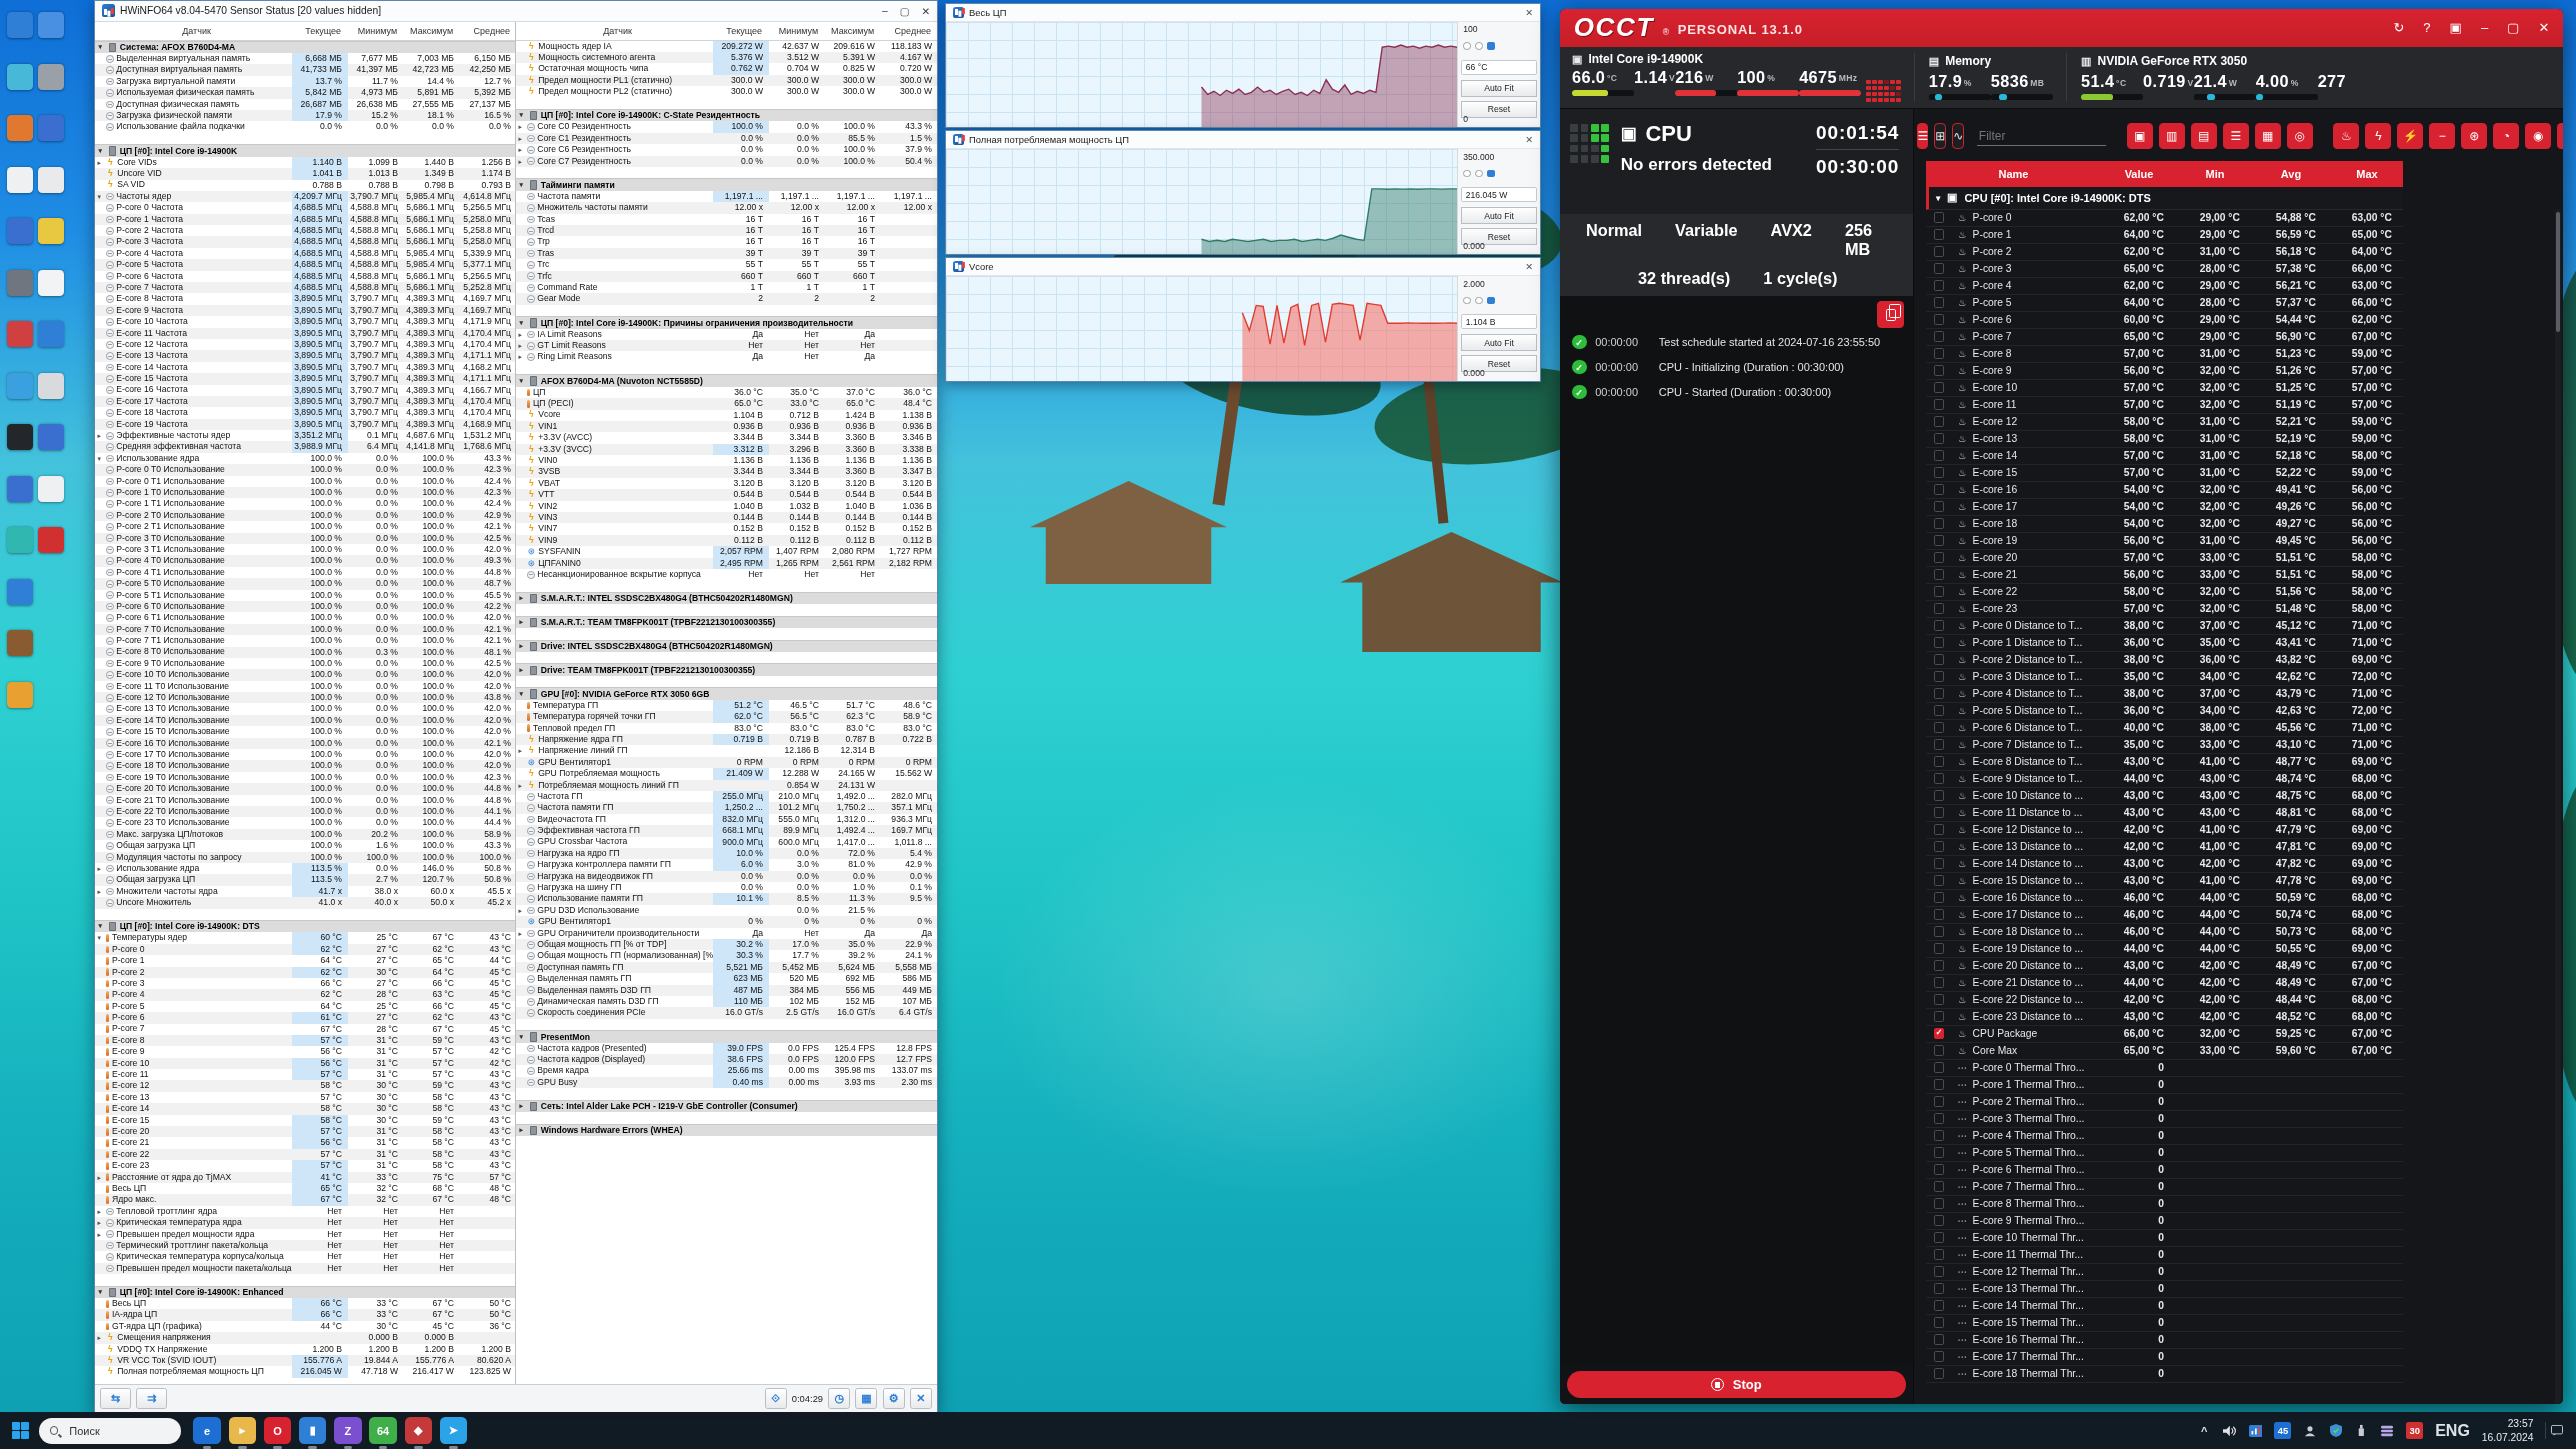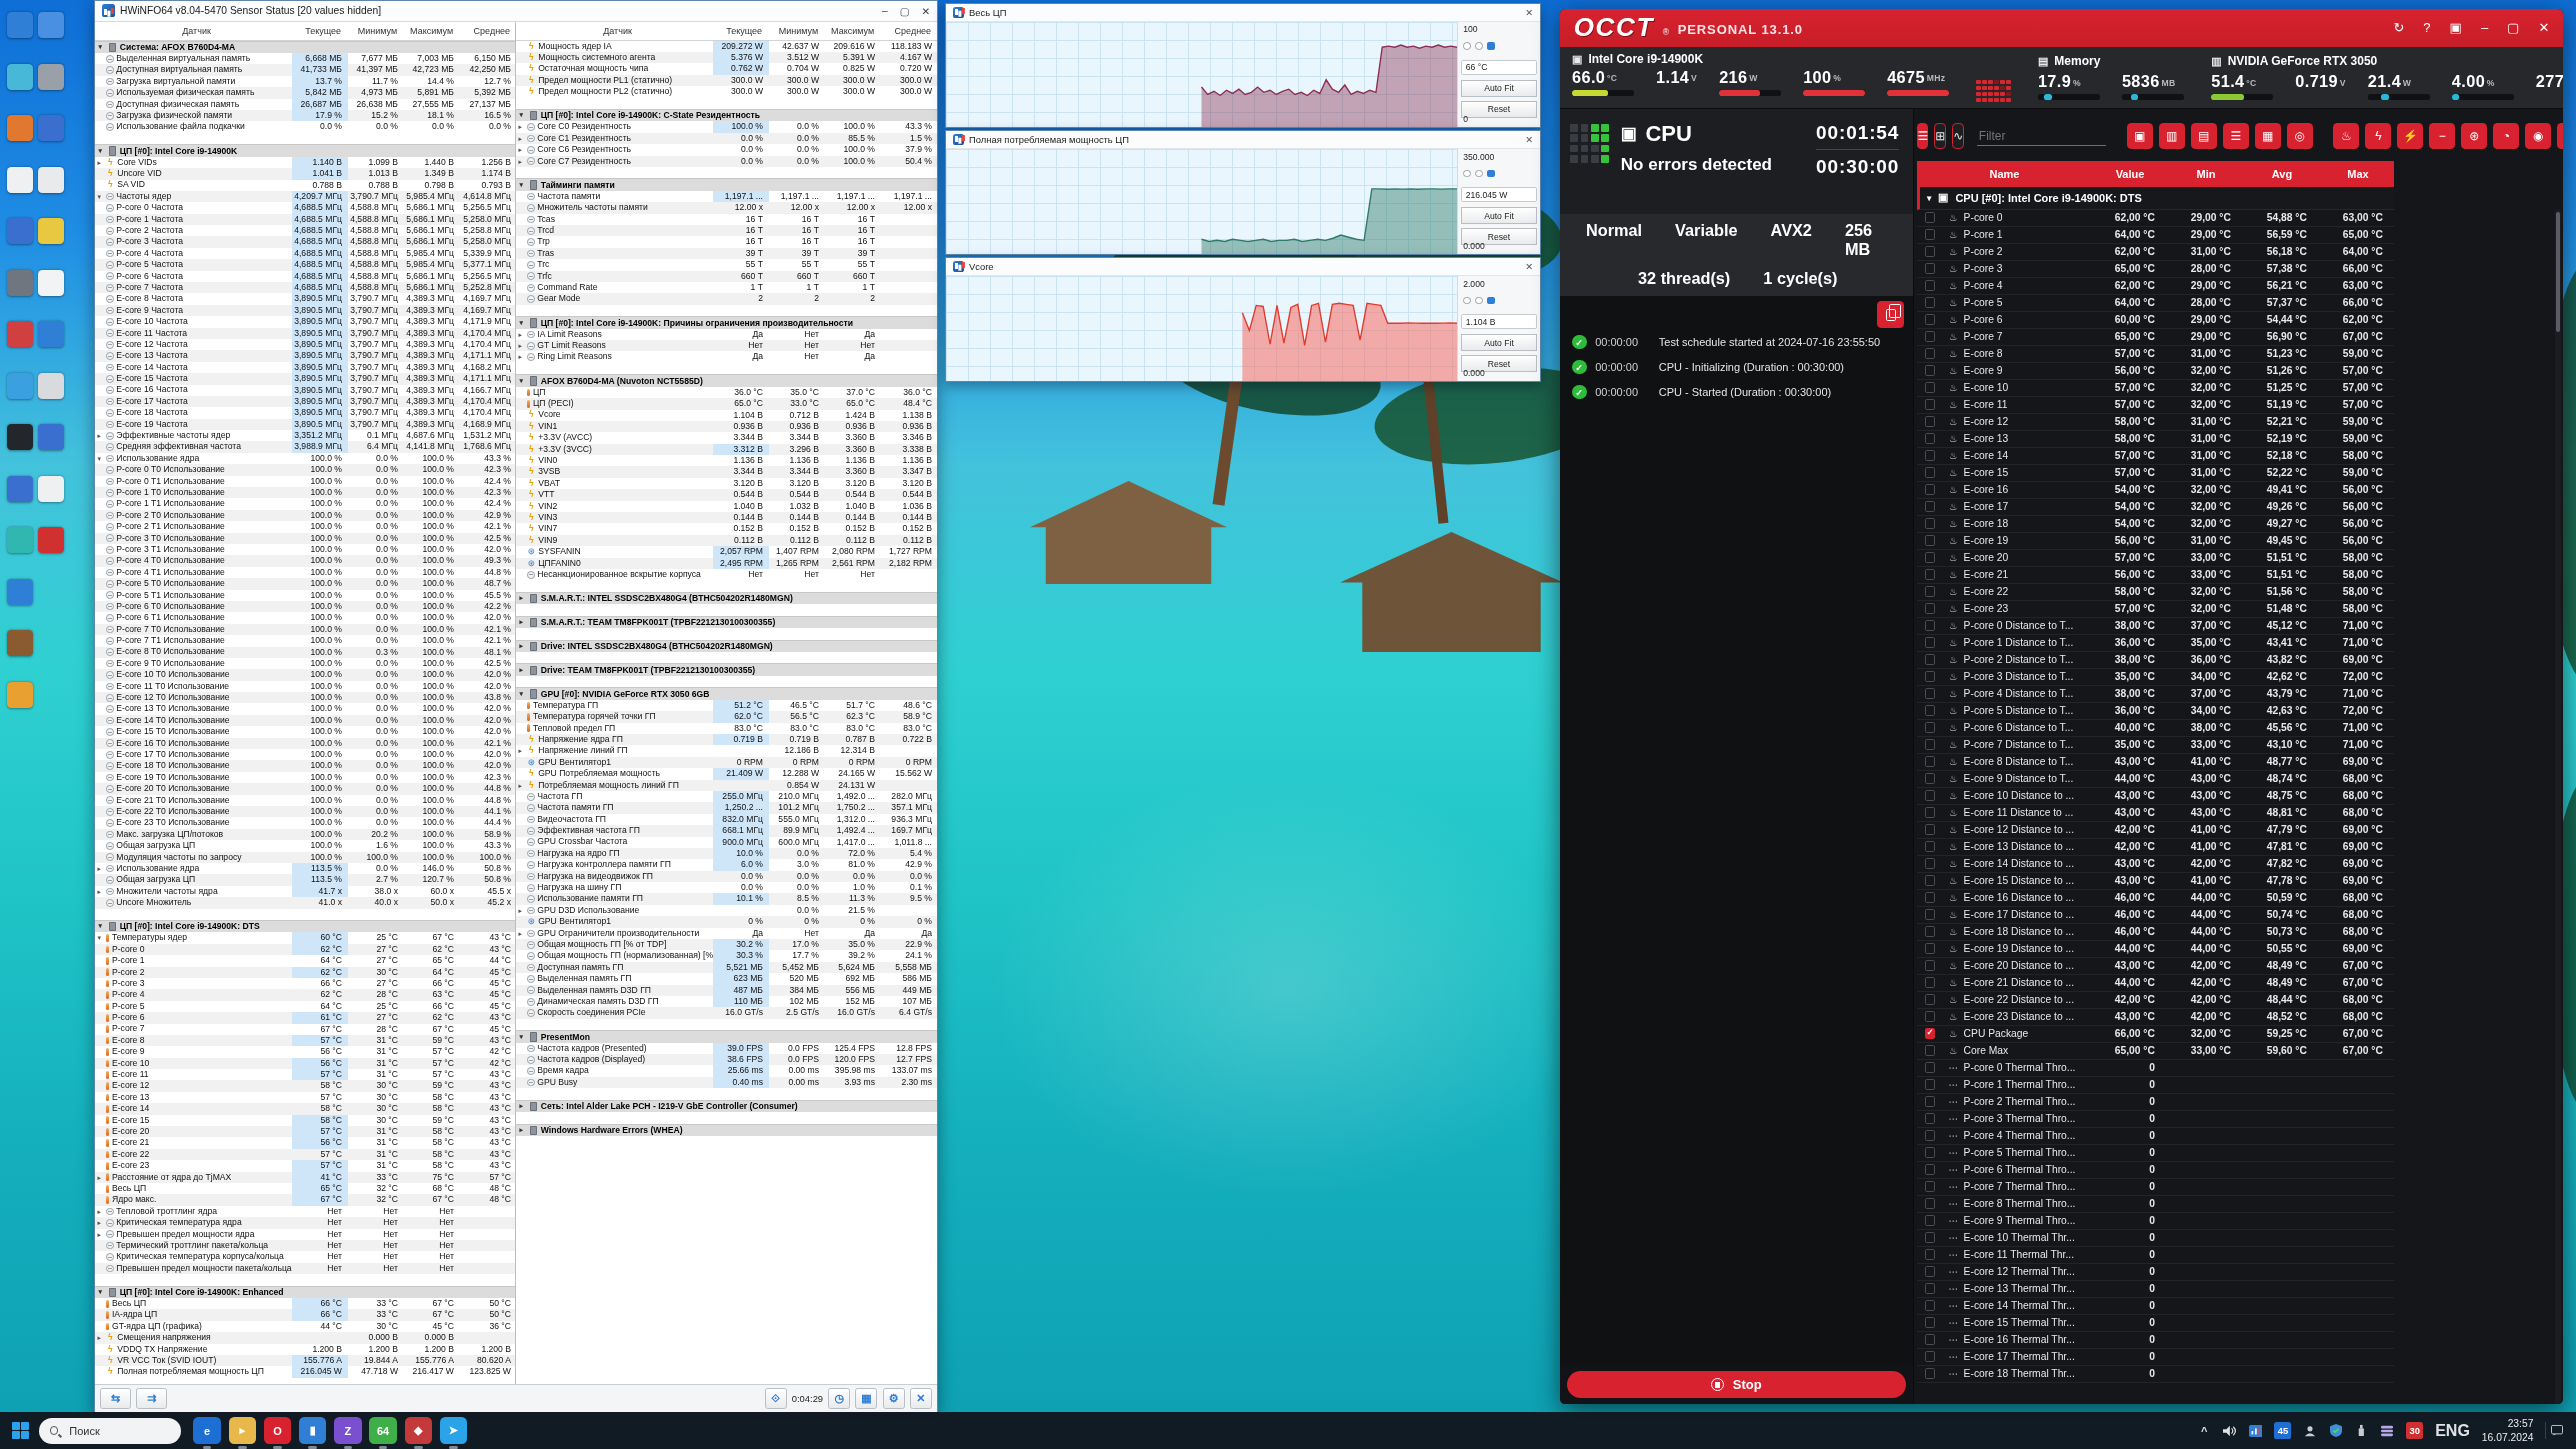--- a/index.html
+++ b/index.html
@@ -62,21 +62,21 @@
   .o-titlebar{height:38px;background:linear-gradient(#d82230,#c61e28);display:flex;align-items:center;padding:0 13.7px;gap:8.6px}
   .o-logo{font-size:26px;font-weight:bold;font-style:italic;color:#fff;letter-spacing:1.7px;text-shadow:0.9px 0.9px 0 #7d1016}
   .o-reg{color:#fff;font-size:8.6px;margin-top:8.6px}
   .o-edition{color:#ffe2e4;font-size:13px;font-weight:bold;letter-spacing:0.9px;margin-top:3.4px}
   .o-caps{margin-left:auto;display:flex;gap:19px;color:#fff;font-size:13px}
   .o-caps span{cursor:pointer}
   .o-stats{height:62px;background:#26282c;display:flex;align-items:center;border-bottom:0.9px solid #0b0c0e}
   .o-block{display:flex;flex-direction:column;padding:5.2px 12px;height:100%}
   .o-dev{display:flex;align-items:center;gap:6px;color:#fff;font-size:12px;font-weight:bold;height:19px}
   .o-dev .dico{color:#e8e9ea;font-size:11px}
-  .o-mrow{display:flex;gap:22px;margin-top:1.7px}
+  .o-mrow{display:flex;margin-top:1.7px}
   .metric{display:flex;flex-direction:column;align-items:flex-start}
   .mv{color:#fff;font-size:16.3px;font-weight:bold;letter-spacing:0.4px;white-space:nowrap}
   .mv u{text-decoration:none;font-size:8.6px;color:#b8babd;font-weight:bold;margin-left:1.7px;vertical-align:1.7px}
   .mbar{width:62px;height:6px;background:#101114;border-radius:2.6px;margin-top:2.6px;overflow:hidden;position:relative}
   .mbar i{position:absolute;left:0;top:0;bottom:0;border-radius:2.6px}
   .mbar.dot i{border-radius:2.6px}
   .o-sep{width:0.9px;height:48px;background:#3b3d42;margin:0 1.7px}
   .coregrid{display:grid;grid-template-columns:repeat(6,4.3px);grid-auto-rows:4.3px;gap:1.7px;margin-left:5.2px;margin-top:12px}
   .coregrid i{background:#d8262e;border-radius:0.9px}
   .coregrid i.dim{background:#7e1a1f}
@@ -107,21 +107,21 @@
   .stopbtn .sq:after{content:"";width:5.2px;height:5.2px;background:#fff}
   
   .o-mon{position:absolute;left:353px;top:100px;right:0;bottom:0;background:#141619;border-left:0.9px solid #0b0c0e}
   .mtool{position:absolute;left:3.4px;top:12px;right:12px;height:31px;display:flex;align-items:center;gap:6px}
   .vbtn{width:26px;height:26px;border-radius:4.3px;display:flex;align-items:center;justify-content:center;font-size:12px;color:#fff;cursor:pointer}
   .vbtn.sel{background:#d82230}
   .vbtn.out{background:#1c1e21;border:0.9px solid #d82230;color:#e8e9ea}
   .filter{width:129px;margin-left:6.9px;border:none;border-bottom:0.9px solid #6d6f74;background:transparent;color:#9a9da1;font-size:12px;padding:2.6px 1.7px}
   .tico-btn{width:26px;height:26px;border-radius:4.3px;background:#d82230;color:#fff;display:flex;align-items:center;justify-content:center;font-size:12px;cursor:pointer}
   .tdiv{width:0.9px;height:22px;background:#3b3d42;margin:0 4.3px}
-  .mtable{position:absolute;left:3px;top:52px;width:477px;bottom:0;overflow:hidden}
+  .mtable{position:absolute;left:12px;top:52px;width:477px;bottom:0;overflow:hidden}
   .mhead{display:grid;grid-template-columns:175px 76px 76px 76px 76px;height:26px;background:#d82230;color:#fff;font-weight:bold;font-size:11px;align-items:center}
   .mhead b{text-align:center;font-weight:bold}
   .mgroup{height:23px;display:flex;align-items:center;gap:6.9px;color:#fff;font-size:11px;font-weight:bold;background:#17181b;border-left:3.4px solid #d82230;padding-left:6.9px;border-bottom:0.9px solid #26282c}
   .mrow{display:grid;grid-template-columns:26px 20.6px 129px 76px 76px 76px 76px;height:17px;align-items:center;border-bottom:0.9px solid #222428;font-size:10.3px;color:#e8e9ea}
   .mrow .cb{width:10.3px;height:10.3px;border:0.9px solid #4a4d52;border-radius:1.7px;margin-left:7.7px}
   .mrow .cb.on{background:#d82230;border-color:#d82230;position:relative}
   .mrow .cb.on:after{content:"✓";position:absolute;left:0.9px;top:-2.6px;color:#fff;font-size:8.6px;font-weight:bold}
   .mrow .ric{color:#cfd2d6;font-size:9.4px;text-align:center}
   .mrow .nm{white-space:nowrap;overflow:hidden}
   .mrow .vl{text-align:right;padding-right:13.7px;font-weight:bold;white-space:nowrap}

